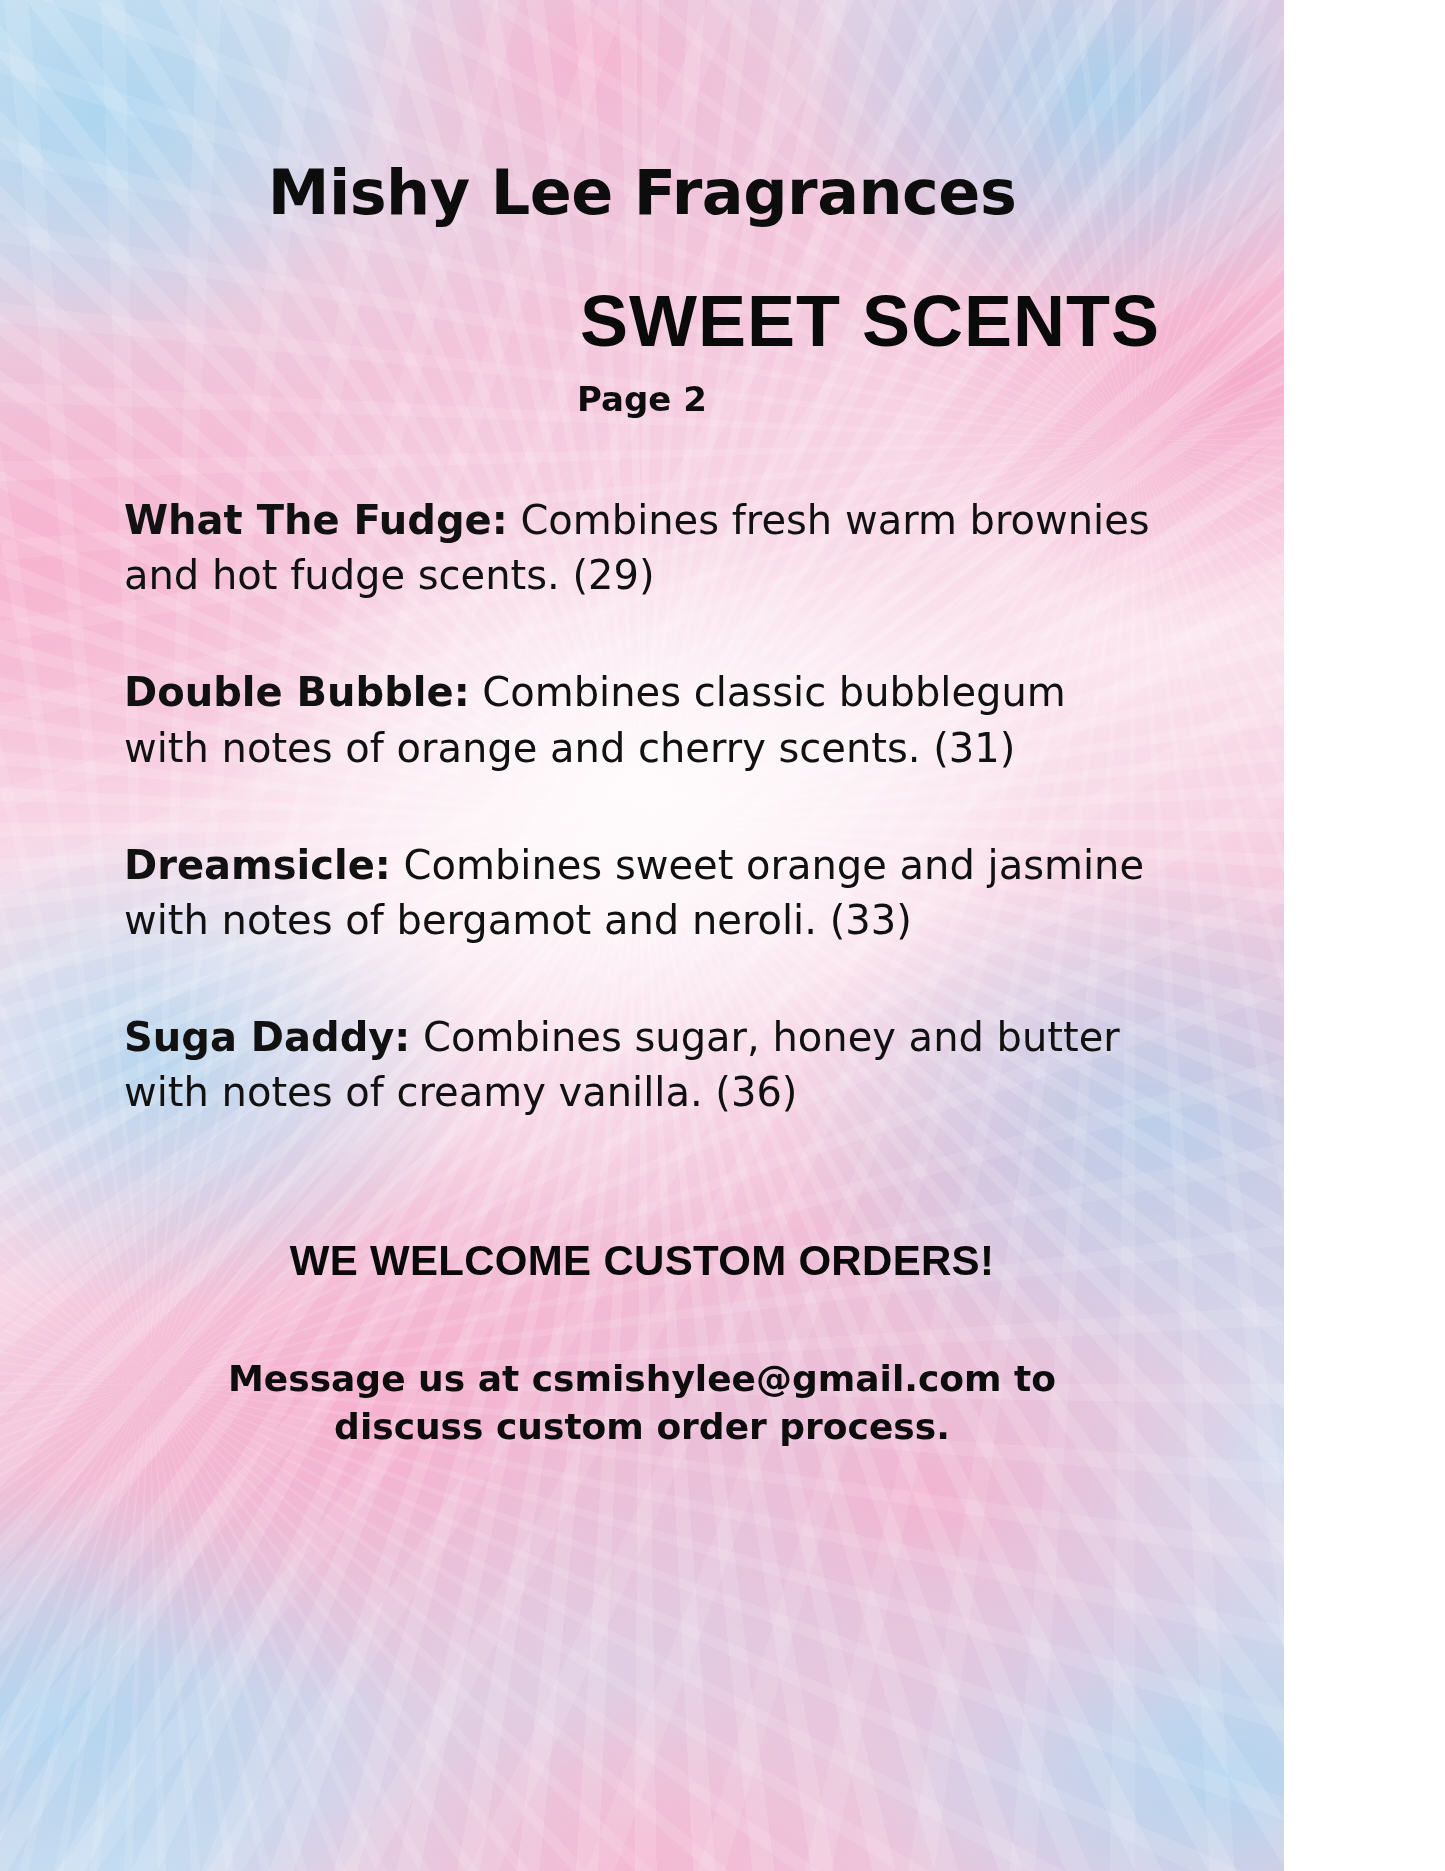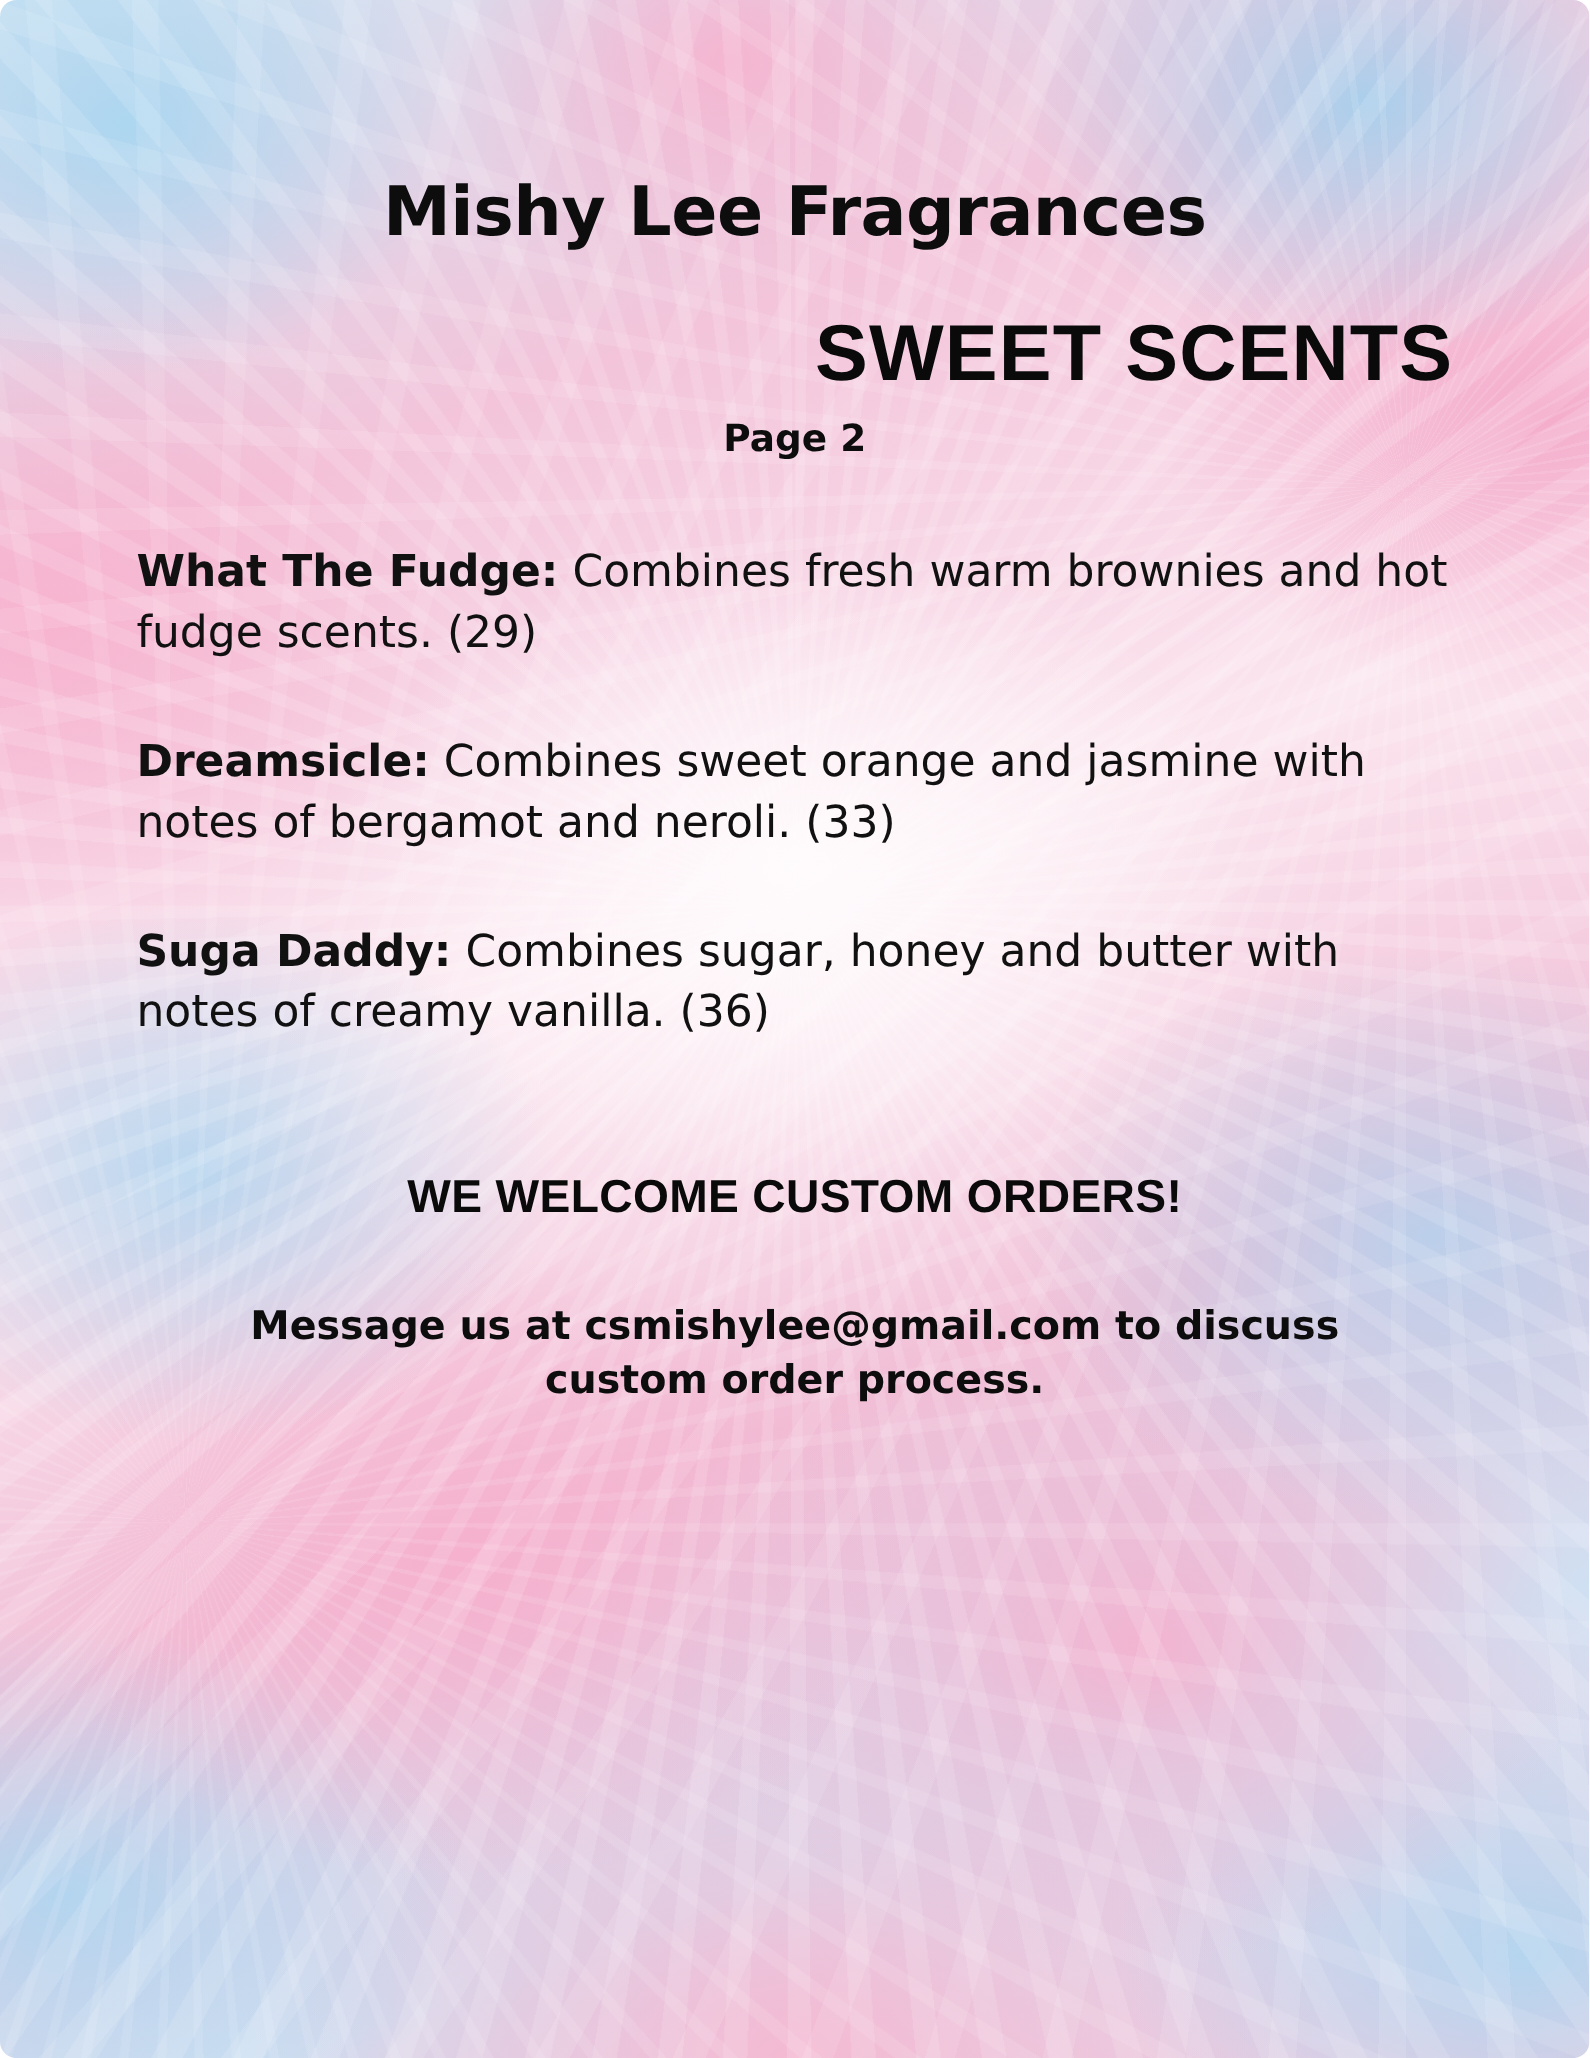--- a/index.html
+++ b/index.html
@@ -9,39 +9,38 @@
   body {
     width: 1445px;
     height: 1871px;
     font-family: "DejaVu Sans", sans-serif;
     overflow: hidden;
   }
 
   
   .page {
     position: relative;
-    width: 1445px;
+    width: 1284px;
     height: 1871px;
     overflow: hidden;
     background:
       radial-gradient(ellipse 420px 330px at 8% 6%,   rgba(170,214,240,0.95) 0%, rgba(170,214,240,0) 70%),
       radial-gradient(ellipse 380px 300px at 46% 3%,  rgba(246,180,208,0.95) 0%, rgba(246,180,208,0) 70%),
       radial-gradient(ellipse 430px 320px at 86% 5%,  rgba(163,208,237,0.90) 0%, rgba(163,208,237,0) 72%),
       radial-gradient(ellipse 500px 380px at 97% 20%, rgba(244,170,202,0.95) 0%, rgba(244,170,202,0) 70%),
       radial-gradient(ellipse 520px 400px at 3% 30%,  rgba(247,178,206,0.92) 0%, rgba(247,178,206,0) 72%),
       radial-gradient(ellipse 600px 420px at 50% 42%, rgba(255,250,252,0.95) 0%, rgba(255,250,252,0) 70%),
       radial-gradient(ellipse 460px 340px at 12% 57%, rgba(168,211,239,0.80) 0%, rgba(168,211,239,0) 72%),
       radial-gradient(ellipse 520px 360px at 90% 60%, rgba(170,212,240,0.75) 0%, rgba(170,212,240,0) 72%),
       radial-gradient(ellipse 560px 400px at 30% 76%, rgba(246,175,205,0.90) 0%, rgba(246,175,205,0) 72%),
       radial-gradient(ellipse 560px 400px at 72% 80%, rgba(246,175,205,0.88) 0%, rgba(246,175,205,0) 72%),
       radial-gradient(ellipse 520px 340px at 4% 92%,  rgba(171,214,241,0.85) 0%, rgba(171,214,241,0) 72%),
       radial-gradient(ellipse 520px 340px at 96% 95%, rgba(171,214,241,0.85) 0%, rgba(171,214,241,0) 72%),
       radial-gradient(ellipse 700px 500px at 50% 100%, rgba(247,182,208,0.9) 0%, rgba(247,182,208,0) 72%),
       linear-gradient(160deg, #cfe4f3 0%, #f3c4da 22%, #fbe6ef 45%, #f1bed6 65%, #cfe0f2 82%, #f4c8dd 100%);
-    border-radius: 15px;
   }
   
   .page::before {
     content: "";
     position: absolute;
     inset: -10%;
     background:
       repeating-conic-gradient(from 0deg at 50% 45%,
         rgba(255,255,255,0.13) 0deg 1.2deg,
         rgba(255,255,255,0) 1.2deg 3.2deg),
@@ -158,20 +157,24 @@
 
     <h2 class="section-title">SWEET SCENTS</h2>
     <p class="page-num">Page 2</p>
 
     <ul class="scents">
       <li class="scent">
         <span class="scent-name">What The Fudge:</span>
         <span class="scent-desc">Combines fresh warm brownies and hot fudge scents. (29)</span>
       </li>
       <li class="scent">
+        <span class="scent-name">Double Bubble:</span>
+        <span class="scent-desc">Combines classic bubblegum with notes of orange and cherry scents. (31)</span>
+      </li>
+      <li class="scent">
         <span class="scent-name">Dreamsicle:</span>
         <span class="scent-desc">Combines sweet orange and jasmine with notes of bergamot and neroli. (33)</span>
       </li>
       <li class="scent">
         <span class="scent-name">Suga Daddy:</span>
         <span class="scent-desc">Combines sugar, honey and butter with notes of creamy vanilla. (36)</span>
       </li>
     </ul>
 
     <p class="custom-orders">WE WELCOME CUSTOM ORDERS!</p>

